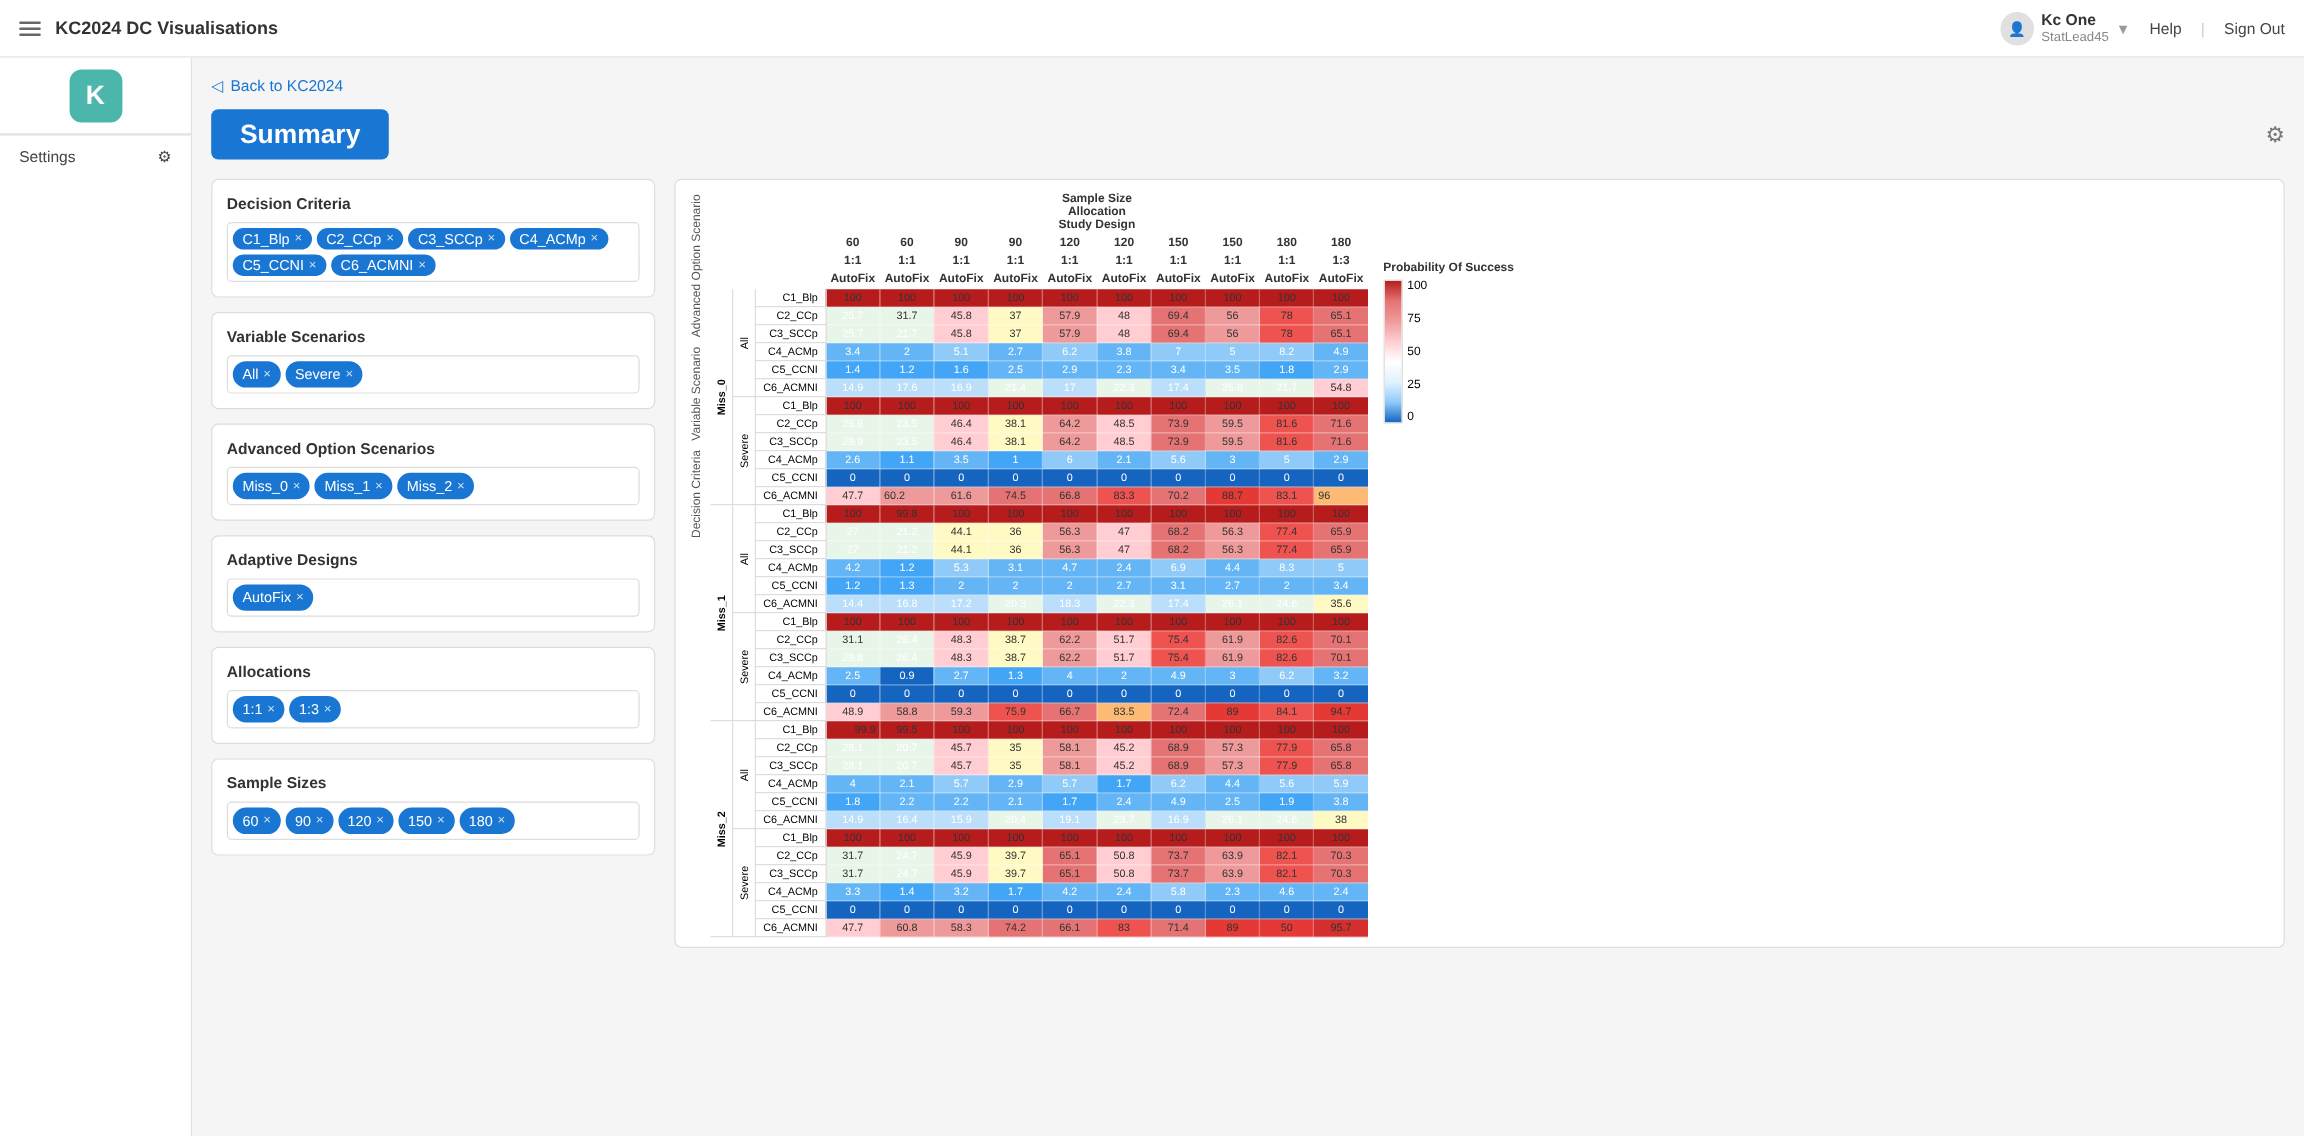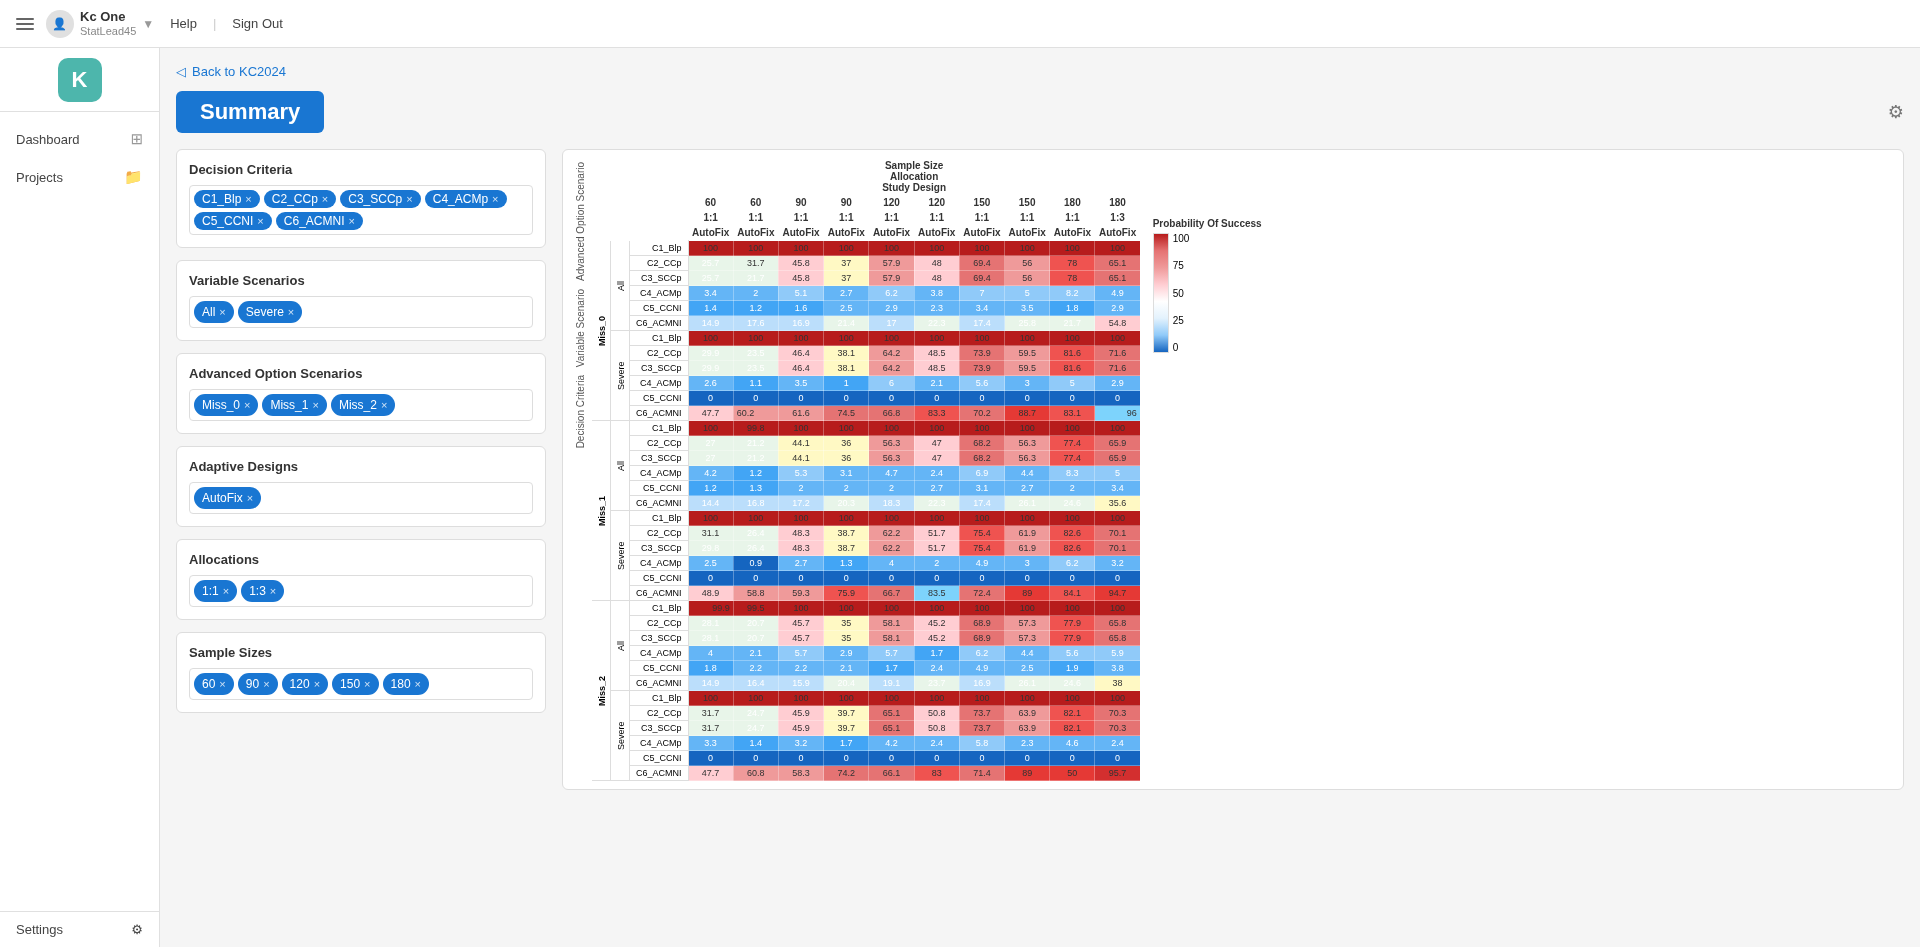--- a/index.html
+++ b/index.html
@@ -78,50 +78,41 @@
   </style>
 </head>
 <body>
 
 <div class="topbar">
   <div class="ham-lines">
     <span></span>
       <span></span>
       <span></span>
   </div>
+  <span class="topbar-title">KC2024 DC Visualisations</span>
   <div class="topbar-right">
     <div class="topbar-user">
       <div class="avatar">👤</div>
       <div class="user-info">
         <span class="user-name">Kc One</span>
         <span class="user-role">StatLead45</span>
       </div>
       <span style="font-size:12px;color:#999;">▼</span>
     </div>
     <span class="topbar-link">Help</span>
     <span style="color:#ccc">|</span>
     <span class="topbar-link">Sign Out</span>
   </div>
 </div>
 
 <div class="main-layout">
 
   <div class="sidebar">
     <div class="sidebar-logo">
       <div class="logo-box">K</div>
-    </div>
-    <div class="sidebar-nav">
-      <div class="sidebar-item">
-        <span class="item-label">Dashboard</span>
-        <span class="item-icon">⊞</span>
-      </div>
-      <div class="sidebar-item">
-        <span class="item-label">Projects</span>
-        <span class="item-icon">📁</span>
-      </div>
     </div>
     <div class="sidebar-bottom">
       <span>Settings</span>
       <span style="margin-left:auto;">⚙</span>
     </div>
   </div>
 
   <div class="content">
 
     <div class="back-link">
@@ -403,21 +394,21 @@
                     <td style="text-align: right; font-size: 9px; padding: 2px 6px; border-right: 1px solid rgb(221, 221, 221); border-bottom: 1px solid rgb(221, 221, 221); white-space: nowrap;">C6_ACMNI</td>
                     <td style="background: rgb(255, 205, 210); color: rgb(51, 51, 51); font-size: 9px; font-weight: 500; padding: 2px 3px; border: 1px solid rgba(255, 255, 255, 0.3); min-width: 30px; text-align: center;">47.7</td>
                     <td style="background: rgb(239, 154, 154); color: rgb(51, 51, 51); font-size: 9px; font-weight: 500; padding: 2px 3px; border: 1px solid rgba(255, 255, 255, 0.3); min-width: 30px; text-align: left;">60.2</td>
                     <td style="background: rgb(239, 154, 154); color: rgb(51, 51, 51); font-size: 9px; font-weight: 500; padding: 2px 3px; border: 1px solid rgba(255, 255, 255, 0.3); min-width: 30px; text-align: center;">61.6</td>
                     <td style="background: rgb(229, 115, 115); color: rgb(51, 51, 51); font-size: 9px; font-weight: 500; padding: 2px 3px; border: 1px solid rgba(255, 255, 255, 0.3); min-width: 30px; text-align: center;">74.5</td>
                     <td style="background: rgb(229, 115, 115); color: rgb(51, 51, 51); font-size: 9px; font-weight: 500; padding: 2px 3px; border: 1px solid rgba(255, 255, 255, 0.3); min-width: 30px; text-align: center;">66.8</td>
                     <td style="background: rgb(239, 83, 80); color: rgb(51, 51, 51); font-size: 9px; font-weight: 500; padding: 2px 3px; border: 1px solid rgba(255, 255, 255, 0.3); min-width: 30px; text-align: center;">83.3</td>
                     <td style="background: rgb(229, 115, 115); color: rgb(51, 51, 51); font-size: 9px; font-weight: 500; padding: 2px 3px; border: 1px solid rgba(255, 255, 255, 0.3); min-width: 30px; text-align: center;">70.2</td>
                     <td style="background: rgb(229, 57, 53); color: rgb(51, 51, 51); font-size: 9px; font-weight: 500; padding: 2px 3px; border: 1px solid rgba(255, 255, 255, 0.3); min-width: 30px; text-align: center;">88.7</td>
                     <td style="background: rgb(239, 83, 80); color: rgb(51, 51, 51); font-size: 9px; font-weight: 500; padding: 2px 3px; border: 1px solid rgba(255, 255, 255, 0.3); min-width: 30px; text-align: center;">83.1</td>
-                    <td style="background: #7dd3fc; color: rgb(51, 51, 51); font-size: 9px; font-weight: 500; padding: 2px 3px; border: 1px solid rgba(255, 255, 255, 0.3); min-width: 30px; text-align: right;">96</td>
+                    <td style="background: #fdba74; color: rgb(51, 51, 51); font-size: 9px; font-weight: 500; padding: 2px 3px; border: 1px solid rgba(255, 255, 255, 0.3); min-width: 30px; text-align: left;">96</td>
                   </tr>
                   <tr>
                     <td rowspan="12" style="writing-mode: vertical-rl; transform: rotate(180deg); text-align: center; font-size: 9px; font-weight: 600; padding: 2px 4px; border-right: 1px solid rgb(221, 221, 221); border-bottom: 1px solid rgb(221, 221, 221);">Miss_1</td>
                     <td rowspan="6" style="writing-mode: vertical-rl; transform: rotate(180deg); text-align: center; font-size: 9px; padding: 2px 4px; border-right: 1px solid rgb(221, 221, 221); border-bottom: 1px solid rgb(221, 221, 221);">All</td>
                     <td style="text-align: right; font-size: 9px; padding: 2px 6px; border-right: 1px solid rgb(221, 221, 221); border-bottom: 1px solid rgb(221, 221, 221); white-space: nowrap;">C1_Blp</td>
                     <td style="background: rgb(183, 28, 28); color: rgb(51, 51, 51); font-size: 9px; font-weight: 500; padding: 2px 3px; border: 1px solid rgba(255, 255, 255, 0.3); min-width: 30px; text-align: center;">100</td>
                     <td style="background: rgb(183, 28, 28); color: rgb(51, 51, 51); font-size: 9px; font-weight: 500; padding: 2px 3px; border: 1px solid rgba(255, 255, 255, 0.3); min-width: 30px; text-align: center;">99.8</td>
                     <td style="background: rgb(183, 28, 28); color: rgb(51, 51, 51); font-size: 9px; font-weight: 500; padding: 2px 3px; border: 1px solid rgba(255, 255, 255, 0.3); min-width: 30px; text-align: center;">100</td>
                     <td style="background: rgb(183, 28, 28); color: rgb(51, 51, 51); font-size: 9px; font-weight: 500; padding: 2px 3px; border: 1px solid rgba(255, 255, 255, 0.3); min-width: 30px; text-align: center;">100</td>
                     <td style="background: rgb(183, 28, 28); color: rgb(51, 51, 51); font-size: 9px; font-weight: 500; padding: 2px 3px; border: 1px solid rgba(255, 255, 255, 0.3); min-width: 30px; text-align: center;">100</td>
@@ -558,21 +549,21 @@
                     <td style="background: rgb(21, 101, 192); color: white; font-size: 9px; font-weight: 500; padding: 2px 3px; border: 1px solid rgba(255, 255, 255, 0.3); min-width: 30px; text-align: center;">0</td>
                     <td style="background: rgb(21, 101, 192); color: white; font-size: 9px; font-weight: 500; padding: 2px 3px; border: 1px solid rgba(255, 255, 255, 0.3); min-width: 30px; text-align: center;">0</td>
                   </tr>
                   <tr>
                     <td style="text-align: right; font-size: 9px; padding: 2px 6px; border-right: 1px solid rgb(221, 221, 221); border-bottom: 1px solid rgb(221, 221, 221); white-space: nowrap;">C6_ACMNI</td>
                     <td style="background: rgb(255, 205, 210); color: rgb(51, 51, 51); font-size: 9px; font-weight: 500; padding: 2px 3px; border: 1px solid rgba(255, 255, 255, 0.3); min-width: 30px; text-align: center;">48.9</td>
                     <td style="background: rgb(239, 154, 154); color: rgb(51, 51, 51); font-size: 9px; font-weight: 500; padding: 2px 3px; border: 1px solid rgba(255, 255, 255, 0.3); min-width: 30px; text-align: center;">58.8</td>
                     <td style="background: rgb(239, 154, 154); color: rgb(51, 51, 51); font-size: 9px; font-weight: 500; padding: 2px 3px; border: 1px solid rgba(255, 255, 255, 0.3); min-width: 30px; text-align: center;">59.3</td>
                     <td style="background: rgb(239, 83, 80); color: rgb(51, 51, 51); font-size: 9px; font-weight: 500; padding: 2px 3px; border: 1px solid rgba(255, 255, 255, 0.3); min-width: 30px; text-align: center;">75.9</td>
                     <td style="background: rgb(229, 115, 115); color: rgb(51, 51, 51); font-size: 9px; font-weight: 500; padding: 2px 3px; border: 1px solid rgba(255, 255, 255, 0.3); min-width: 30px; text-align: center;">66.7</td>
-                    <td style="background: #7dd3fc; color: rgb(51, 51, 51); font-size: 9px; font-weight: 500; padding: 2px 3px; border: 1px solid rgba(255, 255, 255, 0.3); min-width: 30px; text-align: center;">83.5</td>
+                    <td style="background: #fdba74; color: rgb(51, 51, 51); font-size: 9px; font-weight: 500; padding: 2px 3px; border: 1px solid rgba(255, 255, 255, 0.3); min-width: 30px; text-align: center;">83.5</td>
                     <td style="background: rgb(229, 115, 115); color: rgb(51, 51, 51); font-size: 9px; font-weight: 500; padding: 2px 3px; border: 1px solid rgba(255, 255, 255, 0.3); min-width: 30px; text-align: center;">72.4</td>
                     <td style="background: rgb(229, 57, 53); color: rgb(51, 51, 51); font-size: 9px; font-weight: 500; padding: 2px 3px; border: 1px solid rgba(255, 255, 255, 0.3); min-width: 30px; text-align: center;">89</td>
                     <td style="background: rgb(239, 83, 80); color: rgb(51, 51, 51); font-size: 9px; font-weight: 500; padding: 2px 3px; border: 1px solid rgba(255, 255, 255, 0.3); min-width: 30px; text-align: center;">84.1</td>
                     <td style="background: rgb(229, 57, 53); color: rgb(51, 51, 51); font-size: 9px; font-weight: 500; padding: 2px 3px; border: 1px solid rgba(255, 255, 255, 0.3); min-width: 30px; text-align: center;">94.7</td>
                   </tr>
                   <tr>
                     <td rowspan="12" style="writing-mode: vertical-rl; transform: rotate(180deg); text-align: center; font-size: 9px; font-weight: 600; padding: 2px 4px; border-right: 1px solid rgb(221, 221, 221); border-bottom: 1px solid rgb(221, 221, 221);">Miss_2</td>
                     <td rowspan="6" style="writing-mode: vertical-rl; transform: rotate(180deg); text-align: center; font-size: 9px; padding: 2px 4px; border-right: 1px solid rgb(221, 221, 221); border-bottom: 1px solid rgb(221, 221, 221);">All</td>
                     <td style="text-align: right; font-size: 9px; padding: 2px 6px; border-right: 1px solid rgb(221, 221, 221); border-bottom: 1px solid rgb(221, 221, 221); white-space: nowrap;">C1_Blp</td>
                     <td style="background: rgb(183, 28, 28); color: rgb(51, 51, 51); font-size: 9px; font-weight: 500; padding: 2px 3px; border: 1px solid rgba(255, 255, 255, 0.3); min-width: 30px; text-align: right;">99.9</td>

